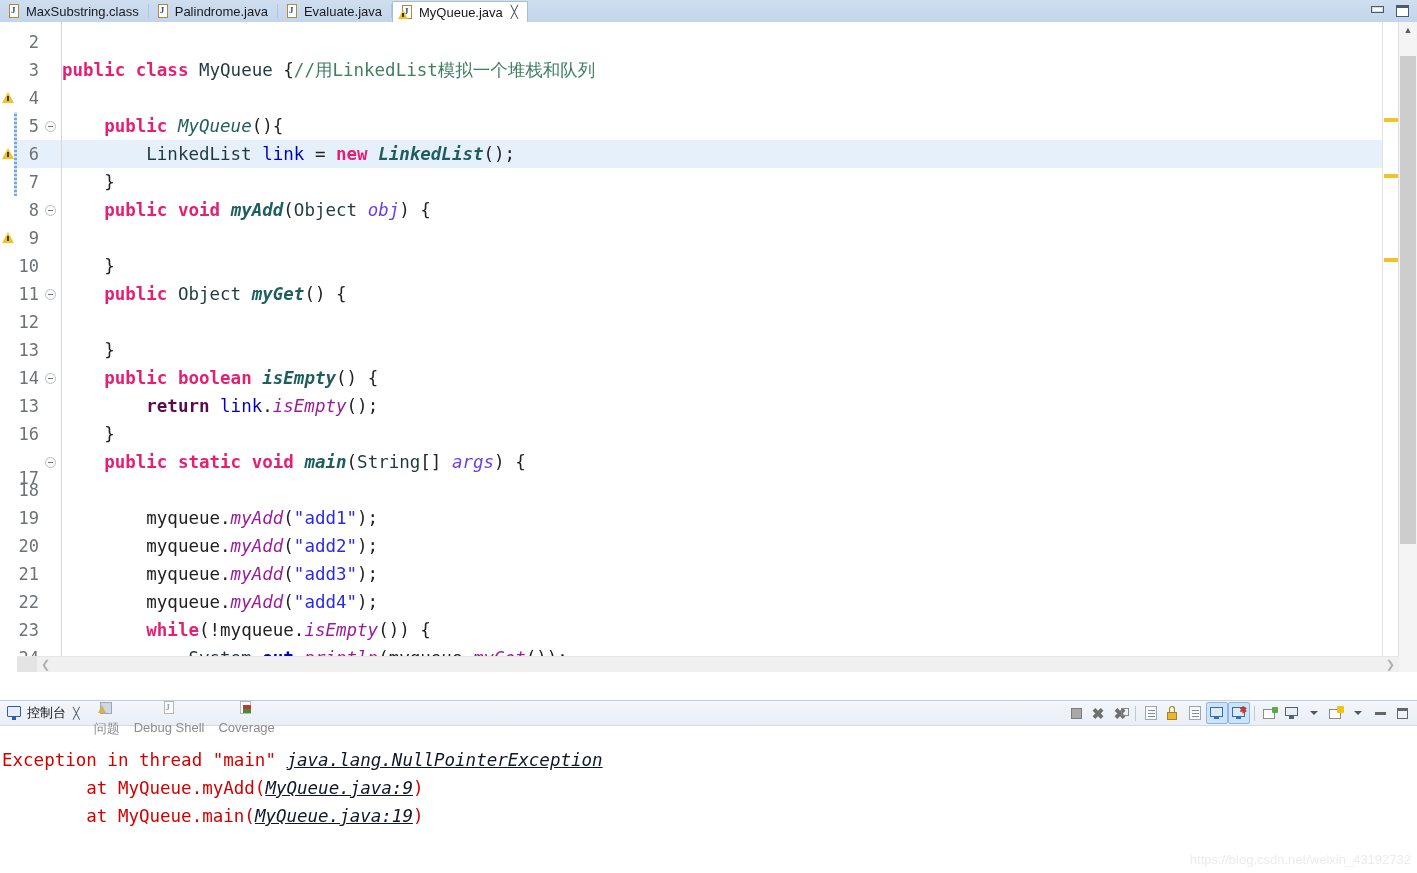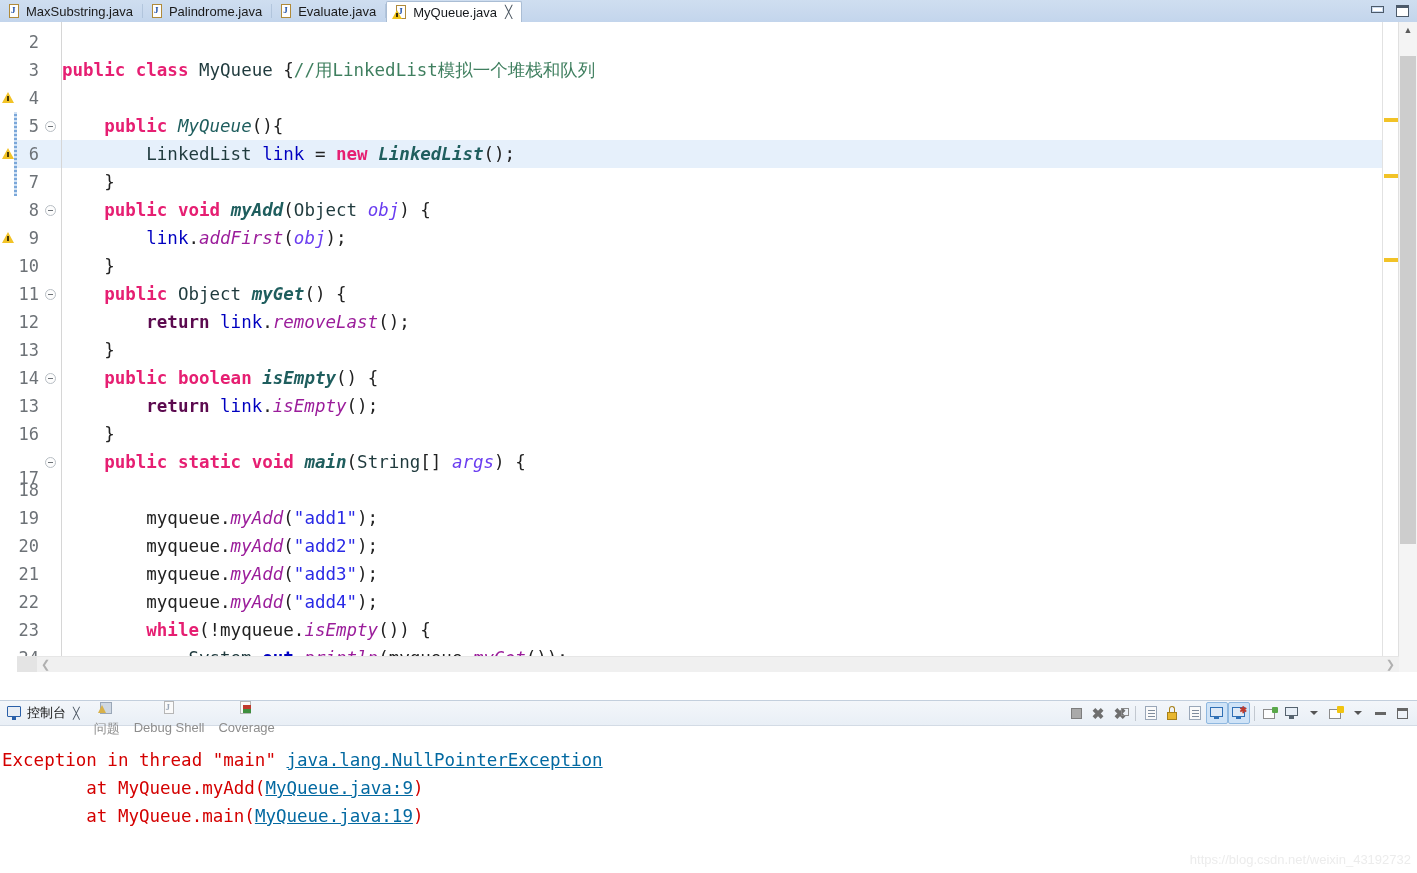--- a/index.html
+++ b/index.html
@@ -212,38 +212,38 @@
     font-family:"Liberation Sans",sans-serif;
   }
   .console-out{
     position:absolute;left:0;top:46px;right:0;bottom:0;background:#ffffff;
     font-family:"DejaVu Sans Mono","Liberation Mono",monospace;
   }
   .cline{
     position:absolute;left:2px;height:28px;line-height:28px;white-space:pre;
     font-size:17.5px;color:#d40000;
   }
-  .clink{color:#0369a1;text-decoration:underline;}
+  .clink{color:#0f172a;text-decoration:underline;font-style:italic;}
   .watermark{
     position:absolute;right:6px;bottom:6px;font-size:13px;color:#ececec;
     font-family:"Liberation Sans",sans-serif;white-space:nowrap;
   }
 </style>
 </head>
 <body>
 
 <div class="app">
 
   <div class="tabbar">
     <div class="tab inactive">
       <span class="jicon">
           <span class="pg"></span>
           <span class="jl">J</span>
         </span>
-      <span>MaxSubstring.java</span>
+      <span>MaxSubstring.class</span>
     </div>
     <div class="tabsep"></div>
     <div class="tab inactive">
       <span class="jicon">
           <span class="pg"></span>
           <span class="jl">J</span>
         </span>
       <span>Palindrome.java</span>
     </div>
     <div class="tabsep"></div>
@@ -315,24 +315,22 @@
         <div class="ln" style="top: 622px;">24</div>
       </div>
     <div class="code-area" id="codearea">
         <div class="codeline" style="top: 6px;"></div>
         <div class="codeline" style="top: 34px; text-align: center;"><span class="kw">public</span> <span class="kw">class</span> <span class="ty">MyQueue</span> <span class="plain">{</span><span class="cm">//用LinkedList模拟一个堆栈和队列</span></div>
         <div class="codeline" style="top: 90px;">    <span class="kw">public</span> <span class="ctor">MyQueue</span><span class="plain">(</span><span class="plain">)</span><span class="plain">{</span></div>
         <div class="hl" style="top: 118px;"></div>
         <div class="codeline" style="top: 118px;">        <span class="ty">LinkedList</span> <span class="fld">link</span> <span class="plain">=</span> <span class="kw">new</span> <span class="mthd">LinkedList</span><span class="plain">(</span><span class="plain">)</span><span class="plain">;</span></div>
         <div class="codeline" style="top: 146px;">    <span class="plain">}</span></div>
         <div class="codeline" style="top: 174px;">    <span class="kw">public</span> <span class="kw">void</span> <span class="mthd">myAdd</span><span class="plain">(</span><span class="ty">Object</span> <span class="param">obj</span><span class="plain">)</span> <span class="plain">{</span></div>
-        <div class="codeline" style="top: 202px;">        <span class="fld">link</span><span class="plain">.</span><span class="mth">addFirst</span><span class="plain">(</span><span class="param">obj</span><span class="plain">)</span><span class="plain">;</span></div>
         <div class="codeline" style="top: 230px;">    <span class="plain">}</span></div>
         <div class="codeline" style="top: 258px;">    <span class="kw">public</span> <span class="ty">Object</span> <span class="mthd">myGet</span><span class="plain">(</span><span class="plain">)</span> <span class="plain">{</span></div>
-        <div class="codeline" style="top: 286px;">        <span class="retkw">return</span> <span class="fld">link</span><span class="plain">.</span><span class="mth">removeLast</span><span class="plain">(</span><span class="plain">)</span><span class="plain">;</span></div>
         <div class="codeline" style="top: 314px;">    <span class="plain">}</span></div>
         <div class="codeline" style="top: 342px;">    <span class="kw">public</span> <span class="kw">boolean</span> <span class="mthd">isEmpty</span><span class="plain">(</span><span class="plain">)</span> <span class="plain">{</span></div>
         <div class="codeline" style="top: 370px;">        <span class="retkw">return</span> <span class="fld">link</span><span class="plain">.</span><span class="mth">isEmpty</span><span class="plain">(</span><span class="plain">)</span><span class="plain">;</span></div>
         <div class="codeline" style="top: 398px;">    <span class="plain">}</span></div>
         <div class="codeline" style="top: 426px;">    <span class="kw">public</span> <span class="kw">static</span> <span class="kw">void</span> <span class="mthd">main</span><span class="plain">(</span><span class="ty">String</span><span class="plain">[</span><span class="plain">]</span> <span class="param">args</span><span class="plain">)</span> <span class="plain">{</span></div>
         <div class="codeline" style="top: 482px;">        <span class="plain">myqueue</span><span class="plain">.</span><span class="mth">myAdd</span><span class="plain">(</span><span class="st">"add1"</span><span class="plain">)</span><span class="plain">;</span></div>
         <div class="codeline" style="top: 510px;">        <span class="plain">myqueue</span><span class="plain">.</span><span class="mth">myAdd</span><span class="plain">(</span><span class="st">"add2"</span><span class="plain">)</span><span class="plain">;</span></div>
         <div class="codeline" style="top: 538px;">        <span class="plain">myqueue</span><span class="plain">.</span><span class="mth">myAdd</span><span class="plain">(</span><span class="st">"add3"</span><span class="plain">)</span><span class="plain">;</span></div>
         <div class="codeline" style="top: 566px;">        <span class="plain">myqueue</span><span class="plain">.</span><span class="mth">myAdd</span><span class="plain">(</span><span class="st">"add4"</span><span class="plain">)</span><span class="plain">;</span></div>
         <div class="codeline" style="top: 594px;">        <span class="kw">while</span><span class="plain">(</span><span class="plain">!</span><span class="plain">myqueue</span><span class="plain">.</span><span class="mth">isEmpty</span><span class="plain">(</span><span class="plain">)</span><span class="plain">)</span> <span class="plain">{</span></div>

